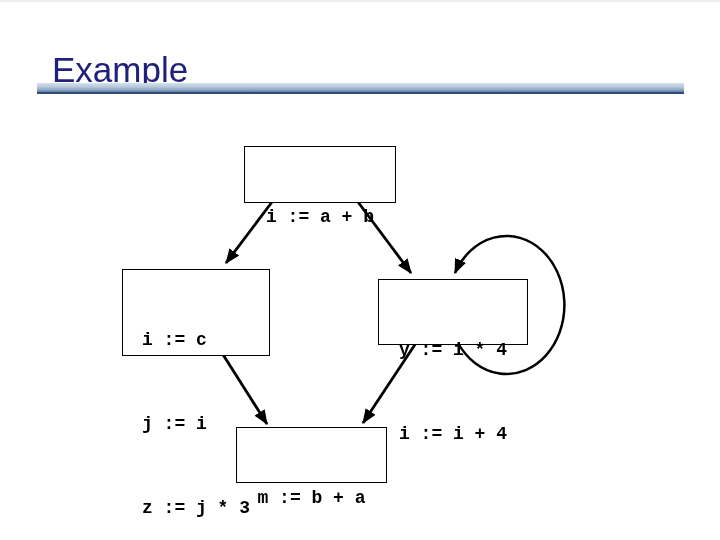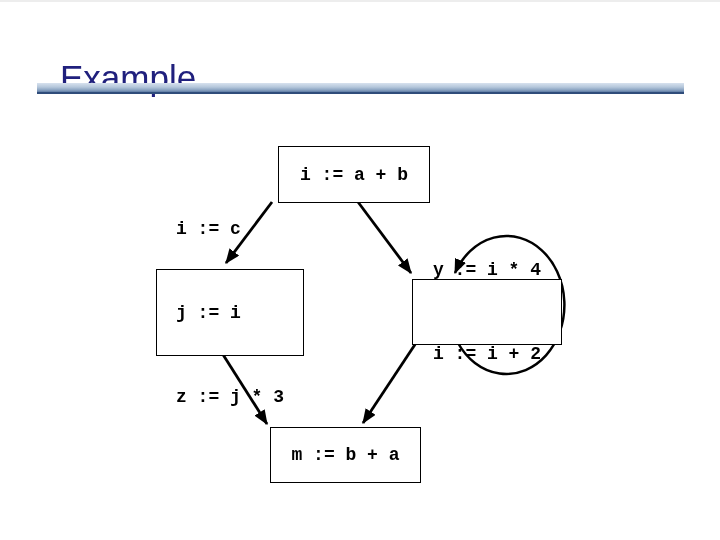--- a/index.html
+++ b/index.html
@@ -13,21 +13,21 @@
     height: 540px;
     background: var(--background, #ffffff);
     overflow: hidden;
     font-family: "Liberation Sans", sans-serif;
     border-top: 2px solid #ededed;
   }
   .slide-title {
     position: absolute;
     left: 44px;
     top: 40px;
-    margin: 16px;
+    margin: 8px;
     font-size: 35px;
     font-weight: 400;
     letter-spacing: 0px;
     color: var(--title, #20207d);
   }
   .title-rule {
     position: absolute;
     left: 37px;
     top: 81px;
     width: 647px;
@@ -53,23 +53,22 @@
     stroke: var(--arrow, #000000);
     fill: none;
   }
   .node {
     position: absolute;
     z-index: 2;
     box-sizing: border-box;
     background: var(--box-fill, #ffffff);
     border: 1.5px solid var(--box-border, #000000);
     display: flex;
-    align-items: center;
+    align-items: flex-start;
     justify-content: center;
-    margin-left: 34px;
   }
   .node-code {
     font-family: "Liberation Mono", "DejaVu Sans Mono", monospace;
     font-weight: 700;
     font-size: 18px;
     line-height: 28px;
     color: #000000;
     text-align: left;
     white-space: pre;
   }
@@ -111,21 +110,21 @@
       <div class="node-code">
         <div>i := c</div>
         <div>j := i</div>
         <div>z := j * 3</div>
       </div>
     </div>
 
     <div class="node node-right">
       <div class="node-code">
         <div>y := i * 4</div>
-        <div>i := i + 2</div>
+        <div>i := i + 4</div>
       </div>
     </div>
 
     <div class="node node-bottom">
       <div class="node-code">
         <div>m := b + a</div>
       </div>
     </div>
 
   </div>

